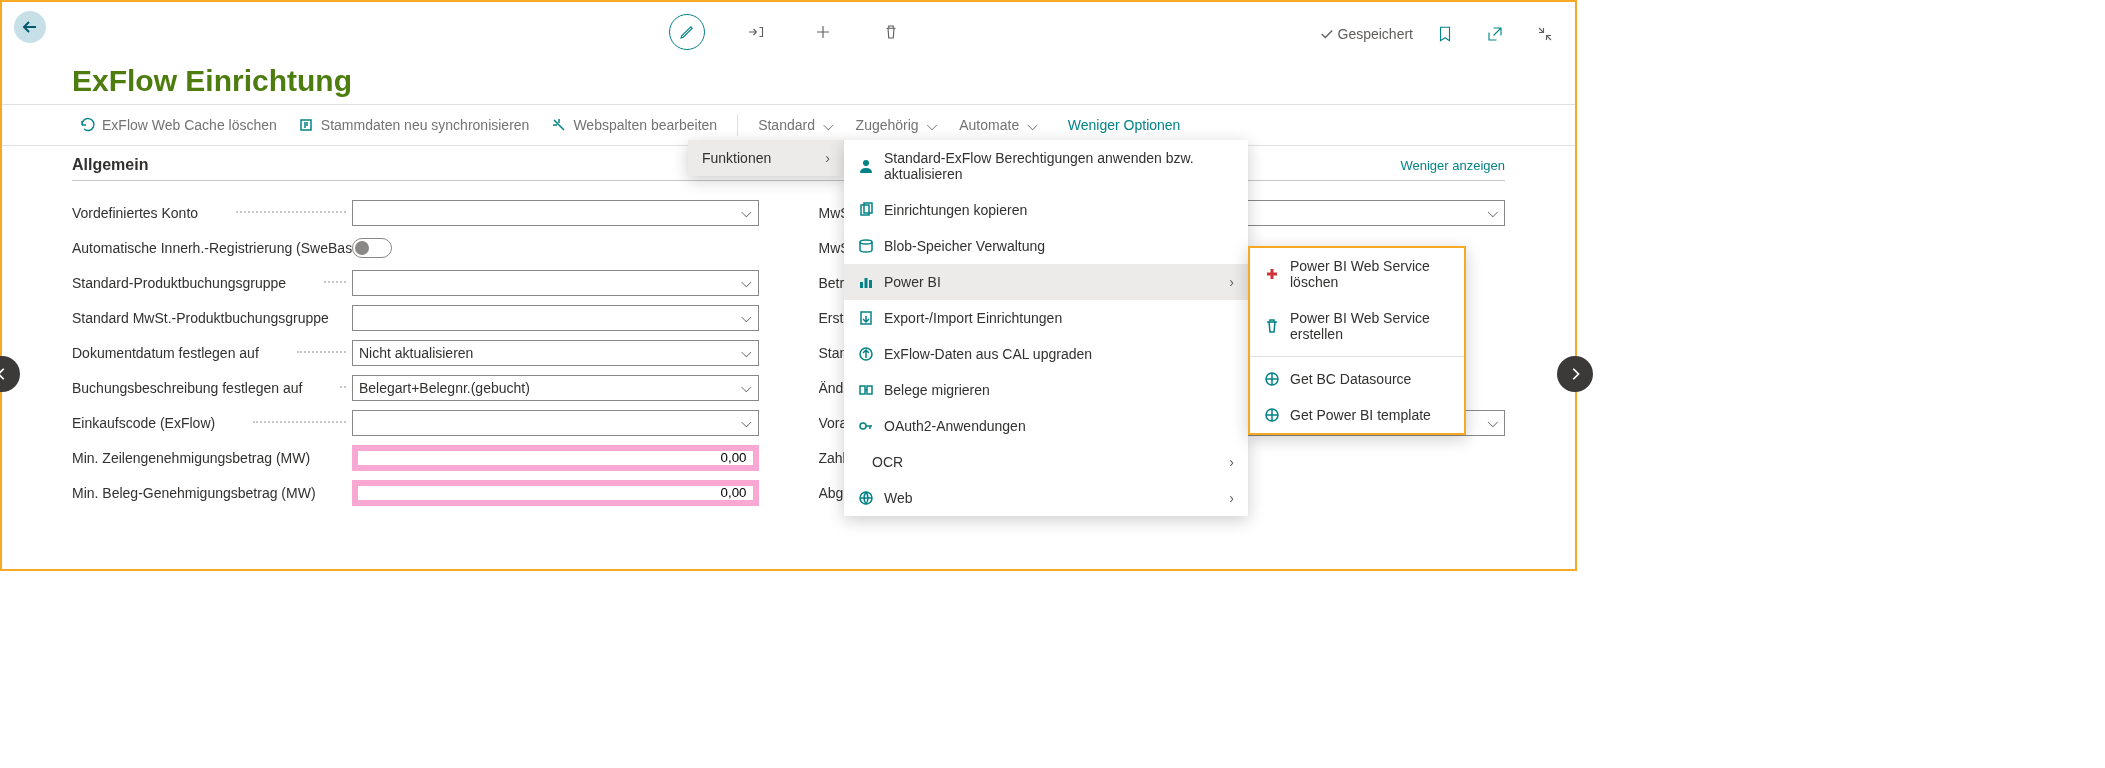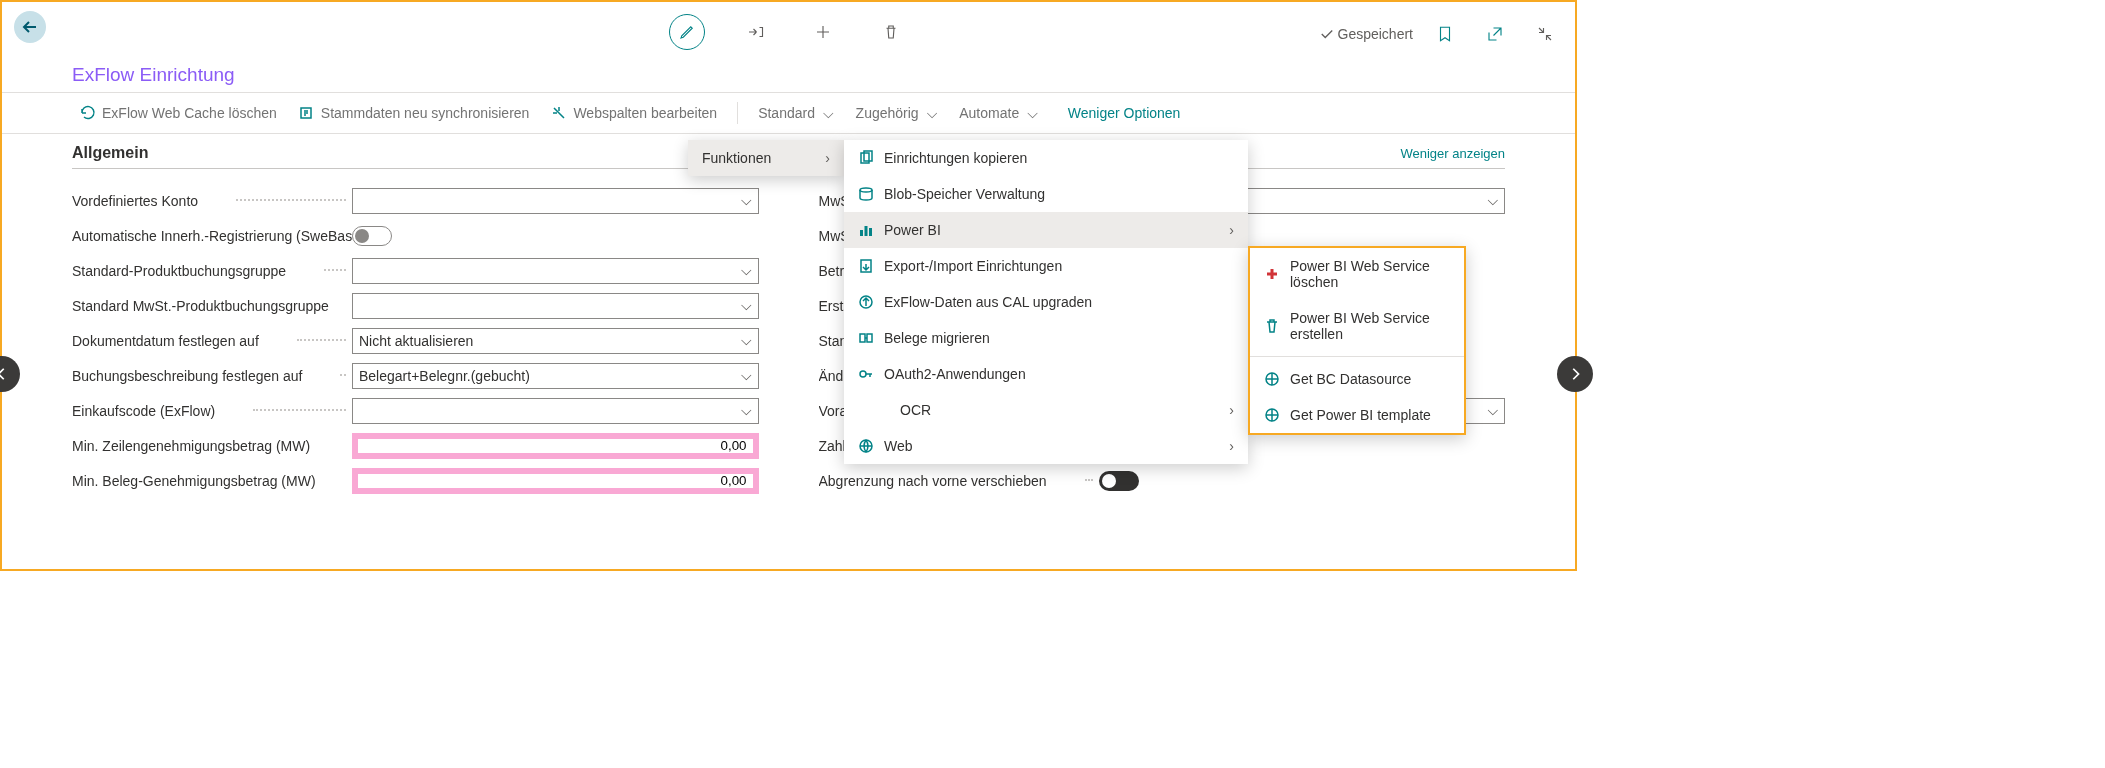--- a/index.html
+++ b/index.html
@@ -13,21 +13,21 @@
 
 .center-actions { position: absolute; left: 50%; transform: translateX(-50%); display: flex; gap: 32px; align-items: center; top: 12px; }
 .icon-btn { width: 36px; height: 36px; display: flex; align-items: center; justify-content: center; cursor: pointer; color: #605e5c; }
 .icon-btn.edit { border: 1px solid #038387; border-radius: 50%; color: #038387; }
 .icon-btn svg { width: 18px; height: 18px; }
 
 .right-actions { position: absolute; right: 12px; top: 14px; display: flex; align-items: center; gap: 14px; color: #605e5c; }
 .saved-check { display: flex; align-items: center; gap: 4px; }
 .saved-check svg { width: 14px; height: 14px; }
 
-.page-title { font-size: 19px; font-weight: 400; padding: 12px 70px 6px; color: #8b5cf6; }
+.page-title { font-size: 30px; font-weight: 700; padding: 12px 70px 6px; color: #4d7c0f; }
 
 .action-bar { display: flex; align-items: center; padding: 0 70px; border-top: 1px solid #e1dfdd; border-bottom: 1px solid #e1dfdd; height: 42px; gap: 6px; }
 .action-item { display: flex; align-items: center; gap: 6px; padding: 6px 8px; cursor: pointer; color: #737373; }
 .action-item .icn { color: #038387; display: inline-flex; align-items: center; }
 .action-item .icn svg { width: 16px; height: 16px; }
 .divider { width: 1px; height: 22px; background: #e1dfdd; margin: 0 6px; }
 .chev { margin-left: 2px; }
 .action-item.less { color: #038387; margin-left: 8px; }
 
 .content { padding: 10px 70px 0; position: relative; height: calc(100% - 50px - 46px - 42px); overflow: hidden; }
@@ -55,21 +55,21 @@
 .menu { position: absolute; background: #fff; box-shadow: 0 4px 16px rgba(0,0,0,0.2); z-index: 10; }
 .menu.m1 { left: 686px; top: 138px; width: 156px; }
 .menu.m2 { left: 842px; top: 138px; width: 404px; }
 .menu.m3 { left: 1246px; top: 244px; width: 218px; border: 2px solid #f7a923; }
 .menu-item { display: flex; align-items: center; padding: 10px 14px; gap: 10px; cursor: pointer; }
 .menu-item:hover, .menu-item.hover { background: #edebe9; }
 .menu-item .micn { width: 16px; display: flex; align-items: center; color: #038387; }
 .menu-item .micn.red { color: #d13438; }
 .menu-item .micn svg { width: 16px; height: 16px; }
 .menu-item .arrow { margin-left: auto; color: #605e5c; }
-.menu-item.sub { justify-content: center; padding-left: 56px; }
+.menu-item.sub { justify-content: center; padding-left: 28px; }
 .menu-sep { height: 1px; background: #e1dfdd; margin: 4px 0; }
 
 
 .side-nav { position: absolute; top: 354px; width: 36px; height: 36px; border-radius: 50%; background: #3b3a39; display: flex; align-items: center; justify-content: center; color: #fff; cursor: pointer; }
 .side-nav.left { left: -18px; }
 .side-nav.right { right: -18px; }
 .side-nav svg { width: 14px; height: 14px; fill: #fff; }
 
 </style>
 </head>
@@ -365,20 +365,29 @@
   <div class="menu m1">
     <div class="menu-item hover">
       <span>Funktionen</span>
       <span class="arrow">›</span>
     </div>
   </div>
 
   <div class="menu m2">
     <div class="menu-item">
       <span class="micn">
+          <svg viewBox="0 0 16 16" fill="currentColor">
+            <circle cx="8" cy="5" r="3"></circle>
+            <path d="M2 15 Q2 10 8 10 Q14 10 14 15"></path>
+          </svg>
+        </span>
+      <span>Standard-ExFlow Berechtigungen anwenden bzw. aktualisieren</span>
+    </div>
+    <div class="menu-item">
+      <span class="micn">
           <svg viewBox="0 0 16 16" fill="none" stroke="currentColor" stroke-width="1.5">
             <rect x="3" y="3" width="8" height="10"></rect>
             <rect x="6" y="1" width="8" height="10"></rect>
           </svg>
         </span>
       <span>Einrichtungen kopieren</span>
     </div>
     <div class="menu-item">
       <span class="micn">
           <svg viewBox="0 0 16 16" fill="none" stroke="currentColor" stroke-width="1.5">

